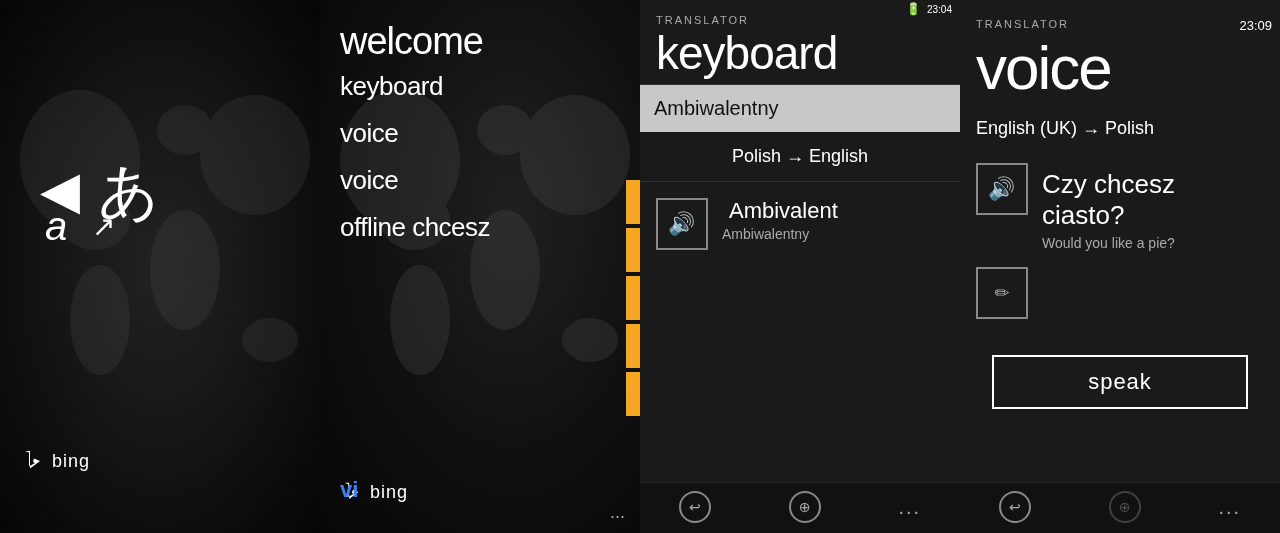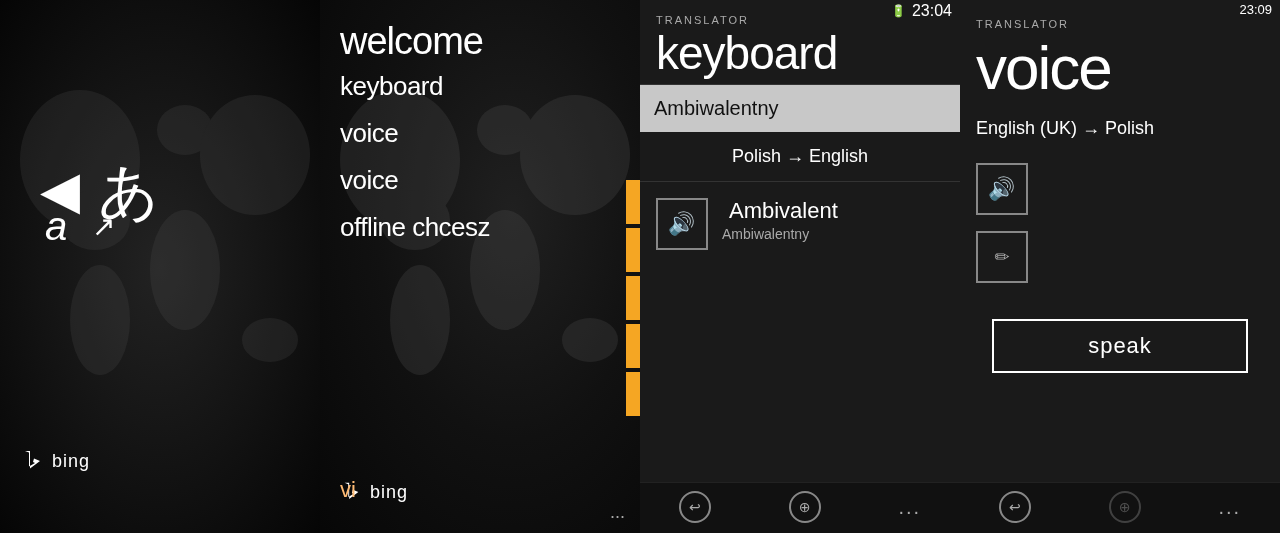--- a/index.html
+++ b/index.html
@@ -254,21 +254,21 @@
     .panel-4 {
       width: 320px;
       height: 533px;
       position: relative;
       background: #1a1a1a;
       flex-shrink: 0;
     }
 
     .panel-4-status {
       position: absolute;
-      top: 0; right: 0;
+      top: 16px; right: 0;
       padding: 2px 8px;
       font-size: 12px;
       color: #fff;
       display: flex;
       align-items: center;
       gap: 6px;
     }
 
     .panel-4-content {
       padding: 14px 16px;
@@ -446,30 +446,30 @@
   <div class="panel-2-more">...</div>
 
   <div class="yellow-bars">
     <div class="yellow-bar"></div>
     <div class="yellow-bar"></div>
     <div class="yellow-bar"></div>
     <div class="yellow-bar"></div>
     <div class="yellow-bar"></div>
   </div>
 
-  <div style="position:absolute;bottom:30px;left:20px;font-size:22px;font-weight:400;color:#fdba74;z-index:2;">
+  <div style="position:absolute;bottom:30px;left:20px;font-size:22px;font-weight:700;color:#3b82f6;z-index:2;">
     <span>vi</span>
   </div>
 </div>
 
 <div class="panel-3">
 
   <div class="panel-3-status">
     <span style="font-size:12px;">🔋</span>
-    <span style="font-size:16px;font-weight:400;">23:04</span>
+    <span style="font-size:10px;font-weight:400;">23:04</span>
   </div>
 
   <div class="panel-3-header">
     <div class="translator-label">TRANSLATOR</div>
     <div class="panel-3-title">keyboard</div>
   </div>
 
   <div class="search-input-box">Ambiwalentny</div>
 
   <div class="lang-direction">Polish → English</div>
@@ -503,20 +503,24 @@
 
   <div class="panel-4-content">
     <div class="translator-label" style="margin-top:10px;">TRANSLATOR</div>
     <div class="panel-4-title">voice</div>
     <div class="lang-pair">English (UK) → Polish</div>
 
     <div class="voice-result-row">
       <div class="icon-btn-sq">
         <span style="font-size:22px;">🔊</span>
       </div>
+      <div>
+        <div class="voice-phrase">Czy chcesz ciasto?</div>
+        <div class="voice-phrase-sub">Would you like a pie?</div>
+      </div>
     </div>
 
     <div class="voice-result-row">
       <div class="icon-btn-sq">
         <span style="font-size:18px;color:#aaa;">✏</span>
       </div>
     </div>
 
     <button class="speak-btn">speak</button>
   </div>

